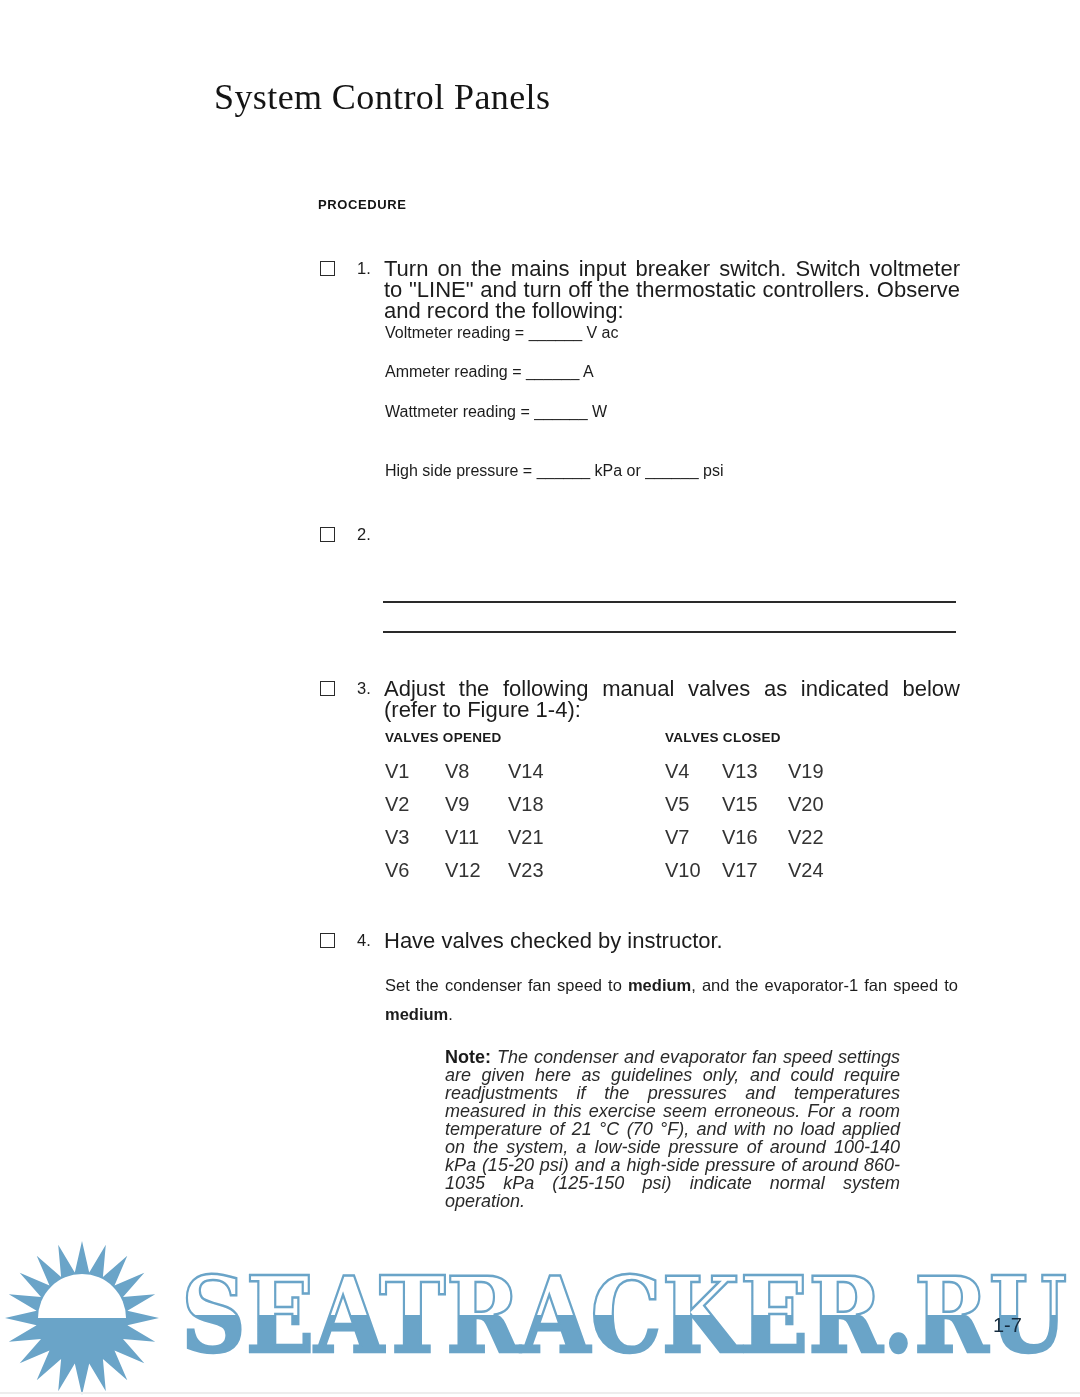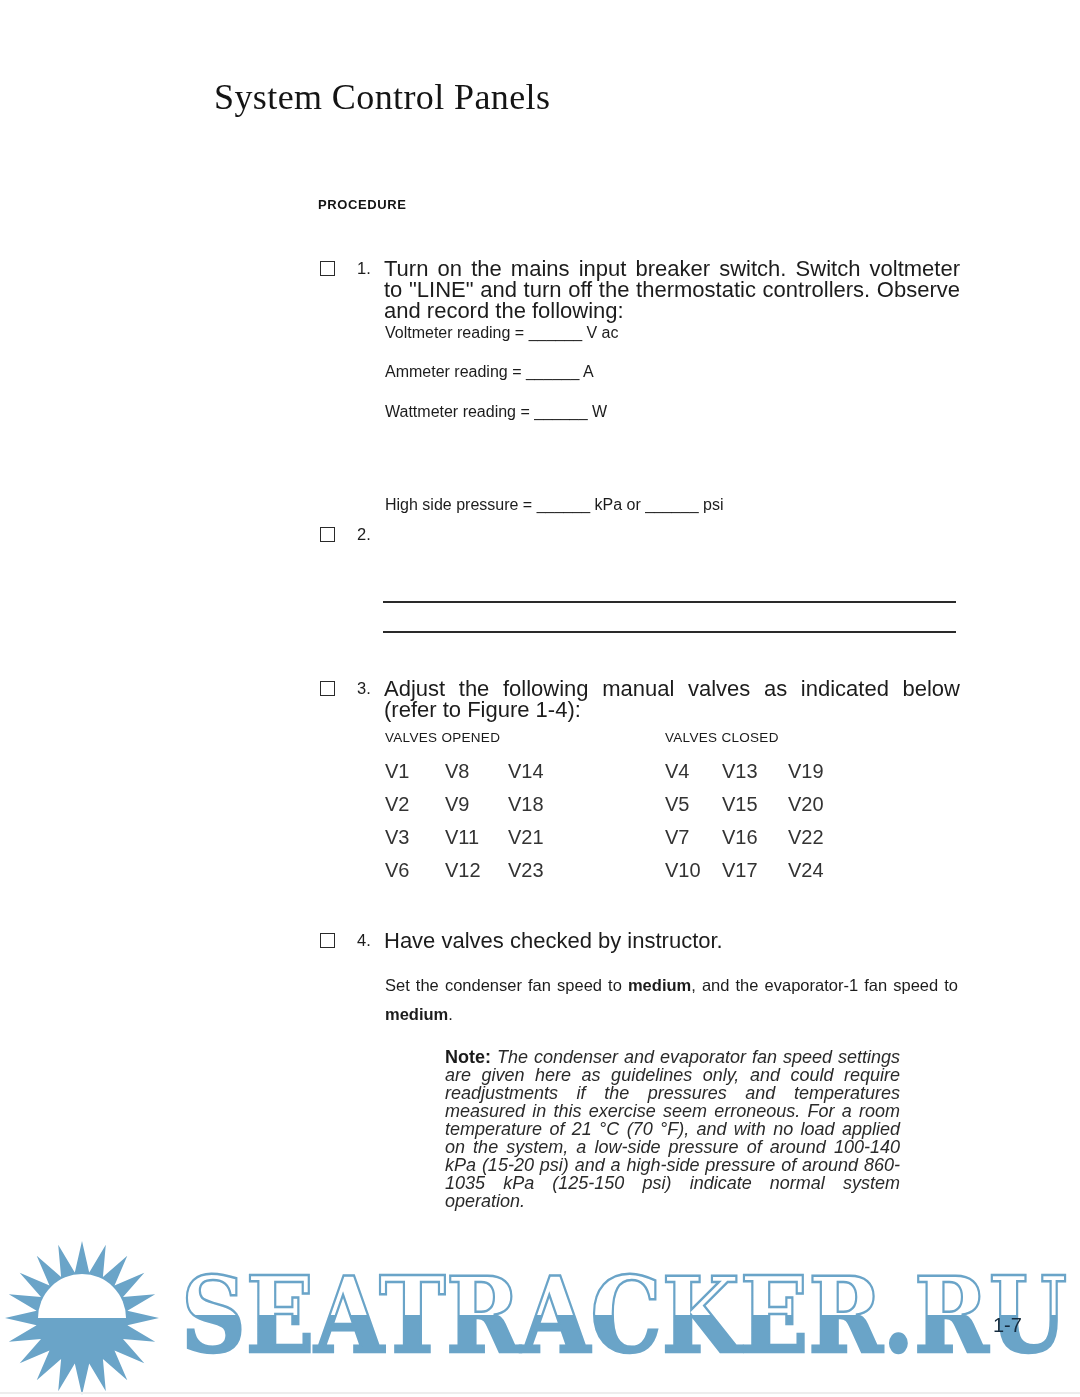--- a/index.html
+++ b/index.html
@@ -21,27 +21,27 @@
   .step.s2 { top:524px; }
   .step.s3 { top:678px; }
   .step.s4 { top:930px; }
   .cb {
     width:13px; height:13px; border:1.6px solid #2a2a2a; background:#fff;
     margin-top:3px; flex:none; box-sizing:content-box;
   }
   .num { width:27px; margin-left:22px; flex:none; font-size:16.5px; line-height:21px; }
   .stext { flex:1; font-size:22px; line-height:21px; text-align:justify; }
   .reading { position:absolute; left:385px; font-size:16px; line-height:21px; white-space:pre; }
-  .r1 { top:322px; } .r2 { top:361px;text-align:center; } .r3 { top:401px; } .r4 { top:440px; } .r5 { top:494px;text-align:right; }
+  .r1 { top:322px; } .r2 { top:361px;text-align:center; } .r3 { top:401px; } .r4 { top:440px; } .r5 { top:460px;text-align:right; }
   .answer-line { position:absolute; left:383px; width:573px; height:0; border-top:2px solid #2a2a2a; }
   .al1 { top:601px; } .al2 { top:631px; }
   .valve-group { position:absolute; top:730px; }
   .vg-opened { left:385px; }
   .vg-closed { left:665px; }
-  .vhead { font-size:13.5px; font-weight:normal; letter-spacing:0.3px; color:#1a1a1a; height:30px; }
+  .vhead { font-size:13.5px; font-weight:bold; letter-spacing:0.3px; color:#1a1a1a; height:30px; }
   .vrow { display:flex; height:33px; font-size:20px; color:#333; }
   .vg-opened .vcell:nth-child(1) { width:60px; }
   .vg-opened .vcell:nth-child(2) { width:63px; }
   .vg-closed .vcell:nth-child(1) { width:57px; }
   .vg-closed .vcell:nth-child(2) { width:66px; }
   .vcell { flex:none; }
   .s4-para {
     position:absolute; left:385px; top:971px; width:573px;
     font-size:16.5px; line-height:29px; text-align:justify;
   }

